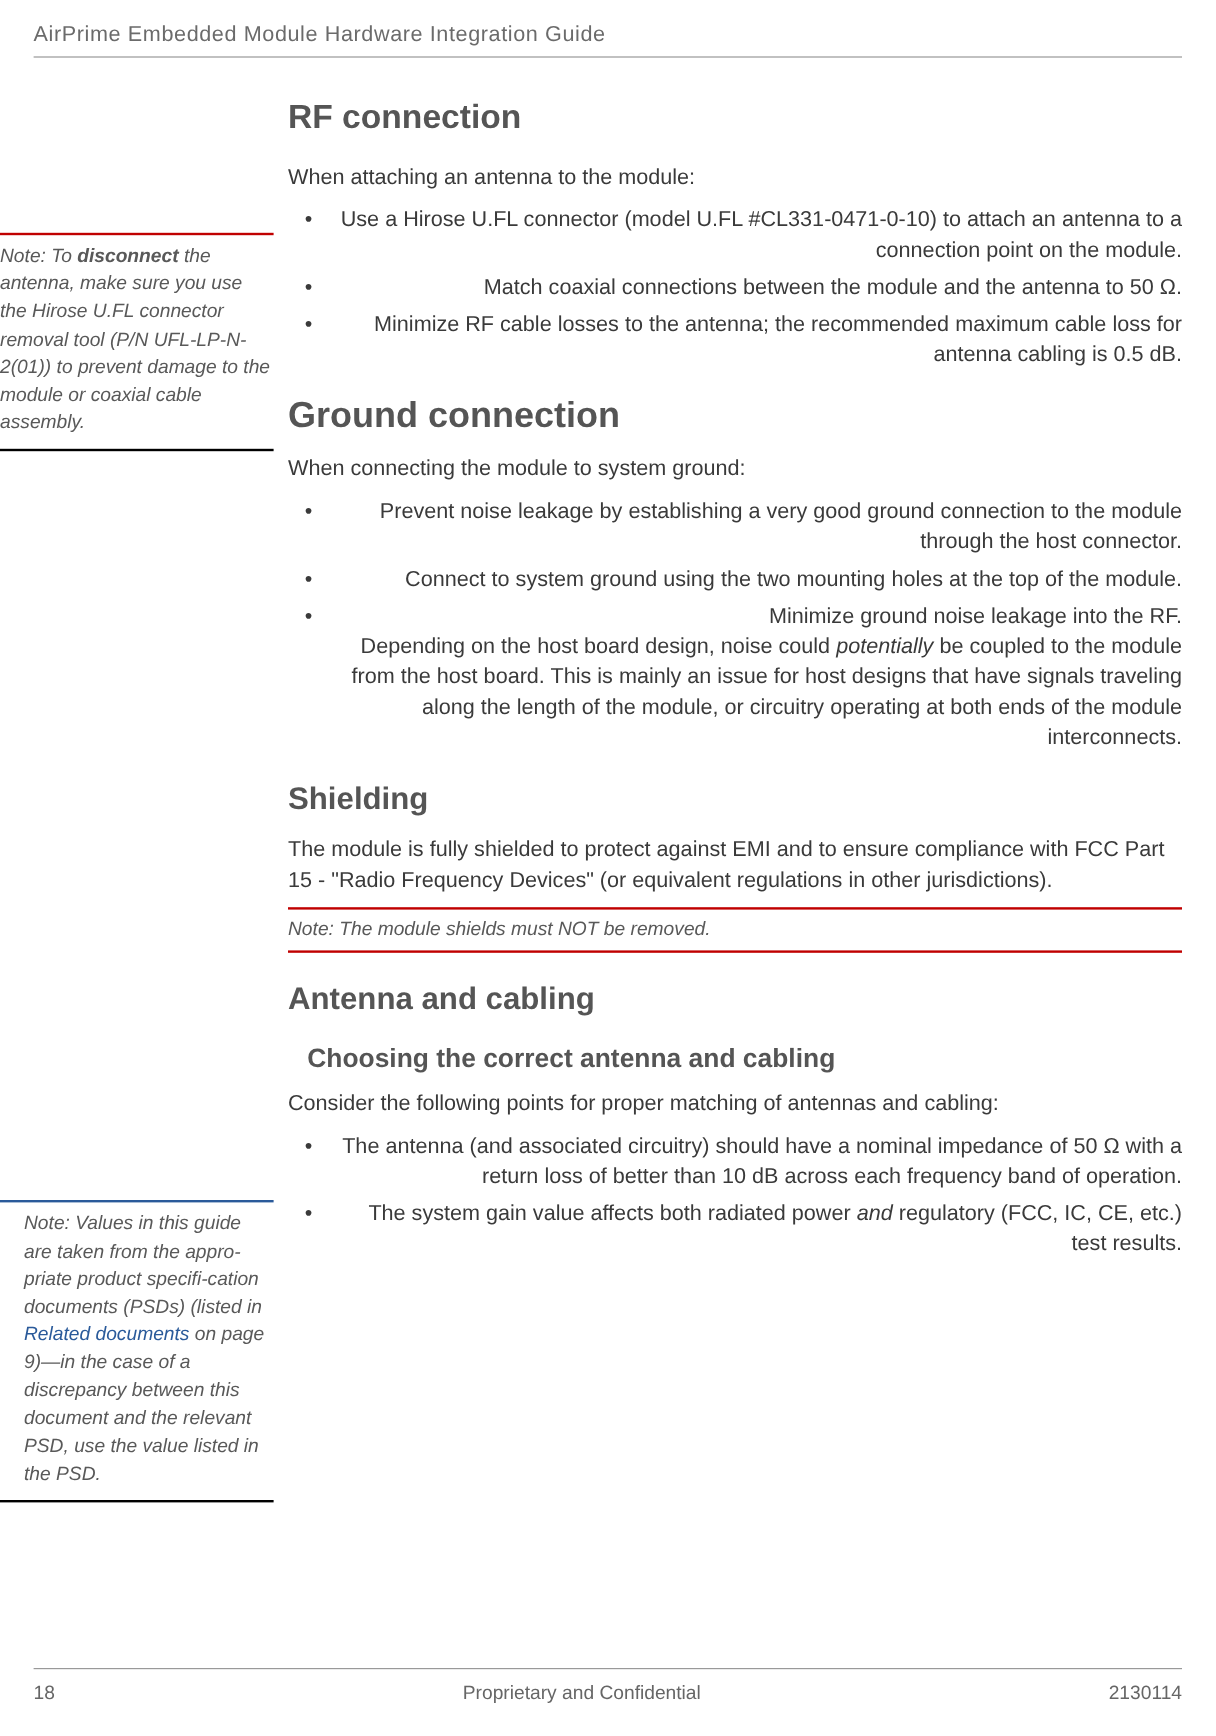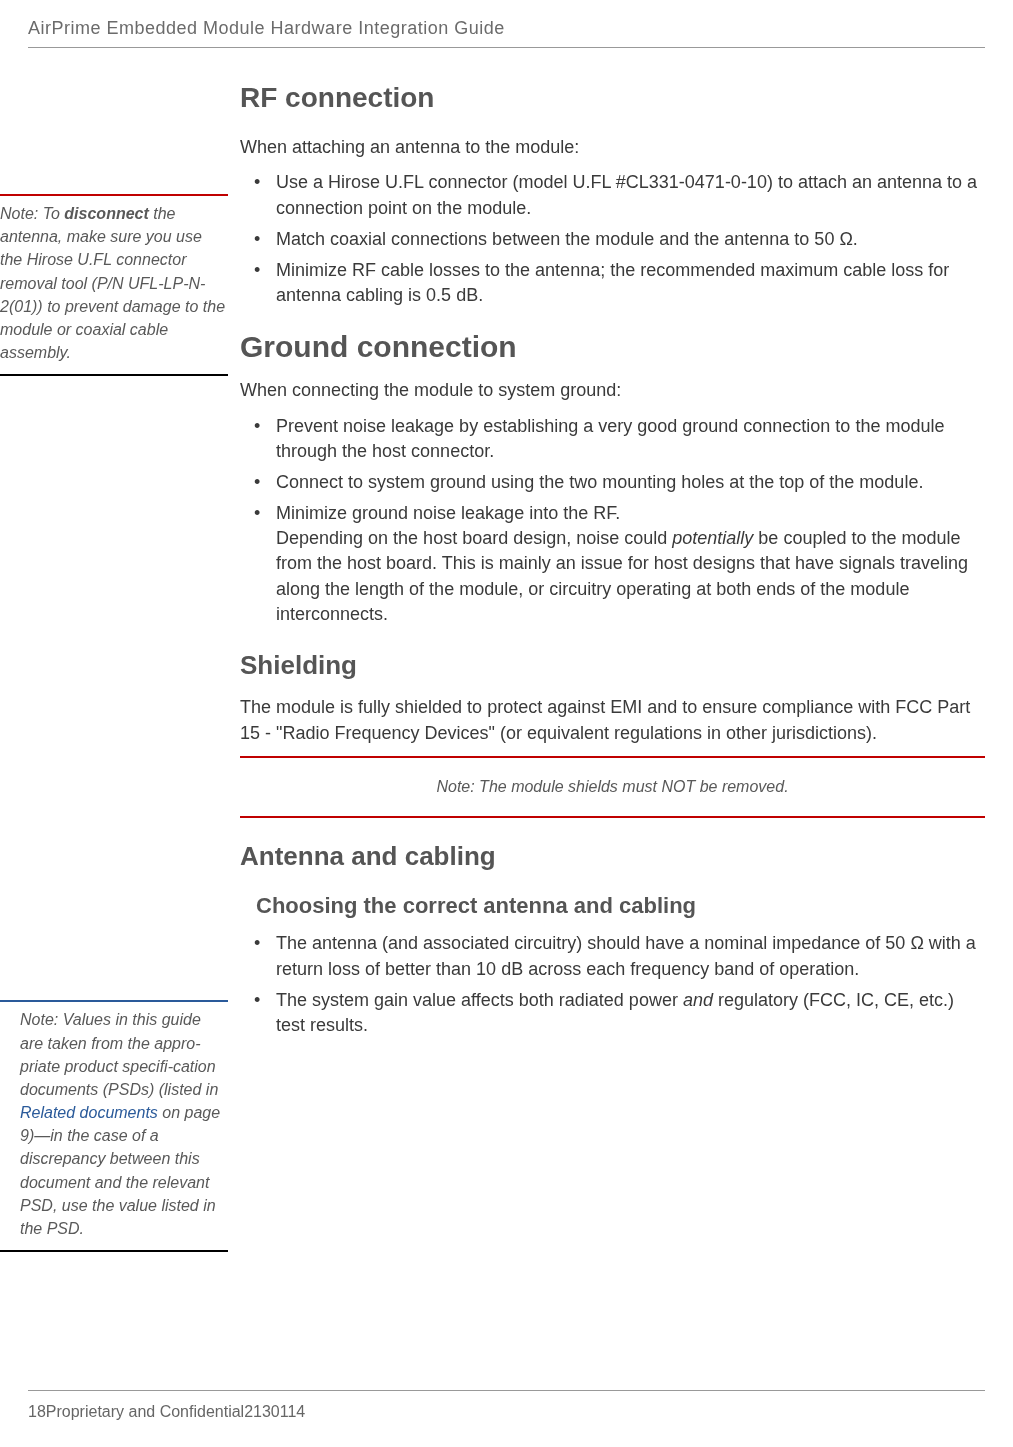--- a/index.html
+++ b/index.html
@@ -73,55 +73,55 @@
       font-size: 22px;
       font-weight: bold;
       color: #555;
       margin: 16px 0 10px 16px;
     }
     .para { margin: 0 0 10px 0; }
     ul.bul {
       list-style: none;
       margin: 0 0 12px 0;
       padding: 0;
+      text-align: right;
     }
     ul.bul > li {
       position: relative;
       padding-left: 36px;
       margin-bottom: 6px;
     }
     ul.bul > li::before {
       content: "•";
       position: absolute;
       left: 14px;
       top: 0;
       font-size: 18px;
       color: #3a3a3a;
     }
     .ital { font-style: italic; }
     .inline-note {
       border-top: 2px solid #c00000;
       border-bottom: 2px solid #c00000;
-      padding: 18px 0;
+      padding: 6px 0;
       margin: 10px 0 18px 0;
       font-style: italic;
       color: #595959;
       font-size: 16px;
-      text-align: center;
     }
     .footer {
       position: absolute;
       bottom: 26px;
       left: 0;
       right: 0;
       border-top: 1px solid #999;
       margin: 0 28px;
       padding-top: 12px;
       display: flex;
-      justify-content: flex-start;
+      justify-content: space-between;
       font-size: 16px;
       color: #666;
     }
   </style>
 </head>
 <body>
 
 <div class="header">
   <span>AirPrime Embedded Module Hardware Integration Guide</span>
 </div>
@@ -159,20 +159,21 @@
     </ul>
 
     <h2 class="sub">Shielding</h2>
     <p class="para">The module is fully shielded to protect against EMI and to ensure compliance with FCC Part 15 - "Radio Frequency Devices" (or equivalent regulations in other jurisdictions).</p>
     <div class="inline-note">
       <span>Note:  The module shields must NOT be removed.</span>
     </div>
 
     <h2 class="sub">Antenna and cabling</h2>
     <h3 class="sub2">Choosing the correct antenna and cabling</h3>
+    <p class="para">Consider the following points for proper matching of antennas and cabling:</p>
     <ul class="bul">
       <li><span>The antenna (and associated circuitry) should have a nominal impedance of 50 Ω with a return loss of better than 10 dB across each frequency band of operation.</span></li>
       <li>
         <span>The system gain value affects both radiated power </span><span class="ital">and</span><span> regulatory (FCC, IC, CE, etc.) test results.</span>
       </li>
     </ul>
   </main>
 </div>
 
 <div class="footer">

